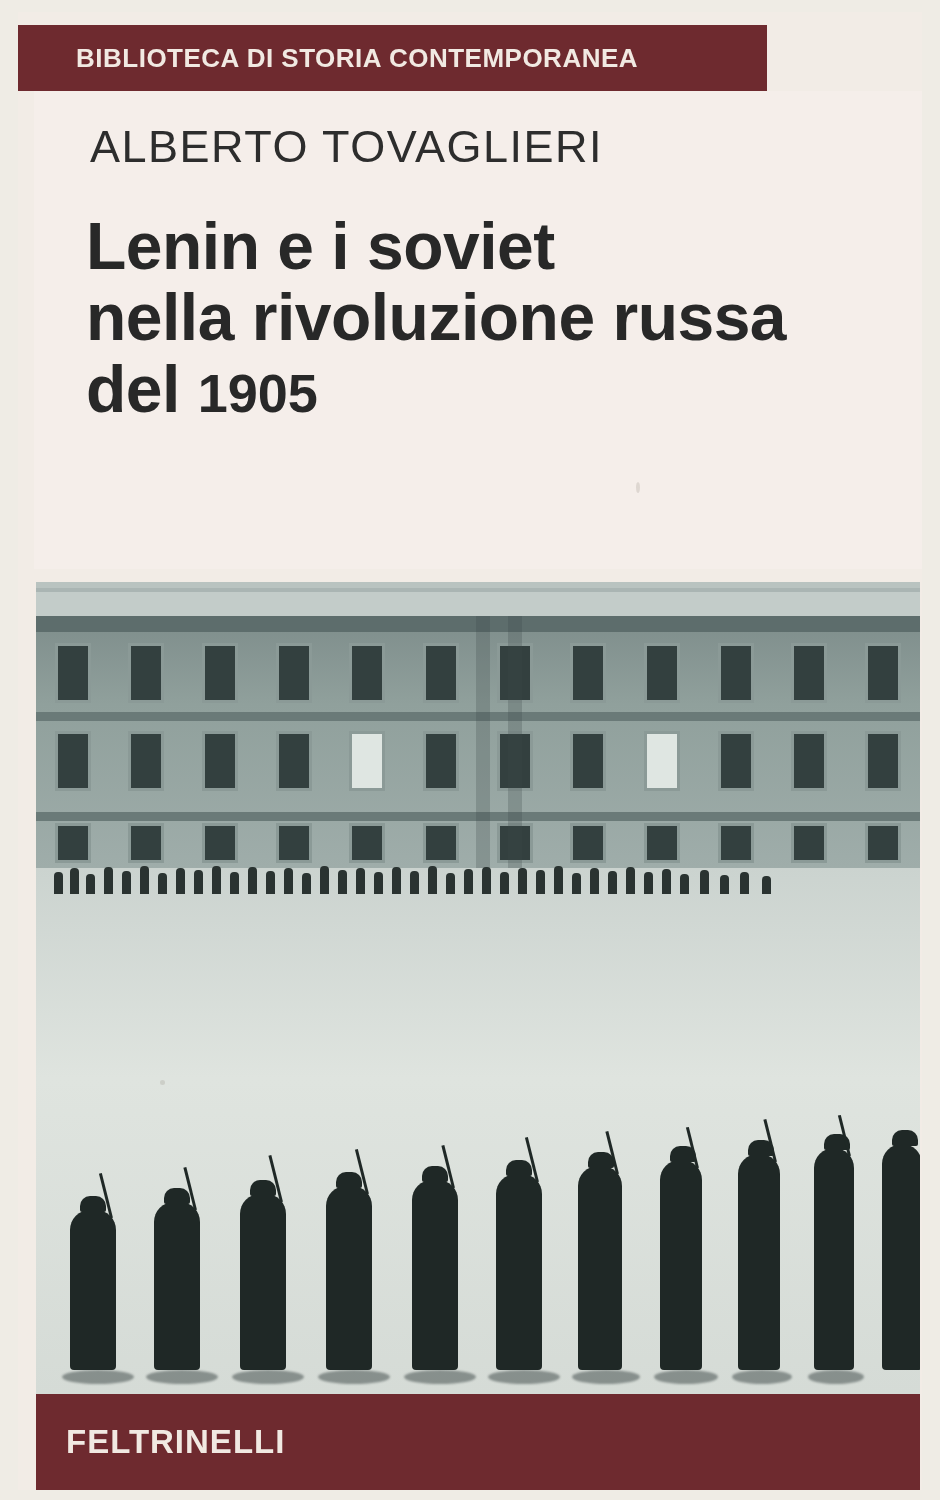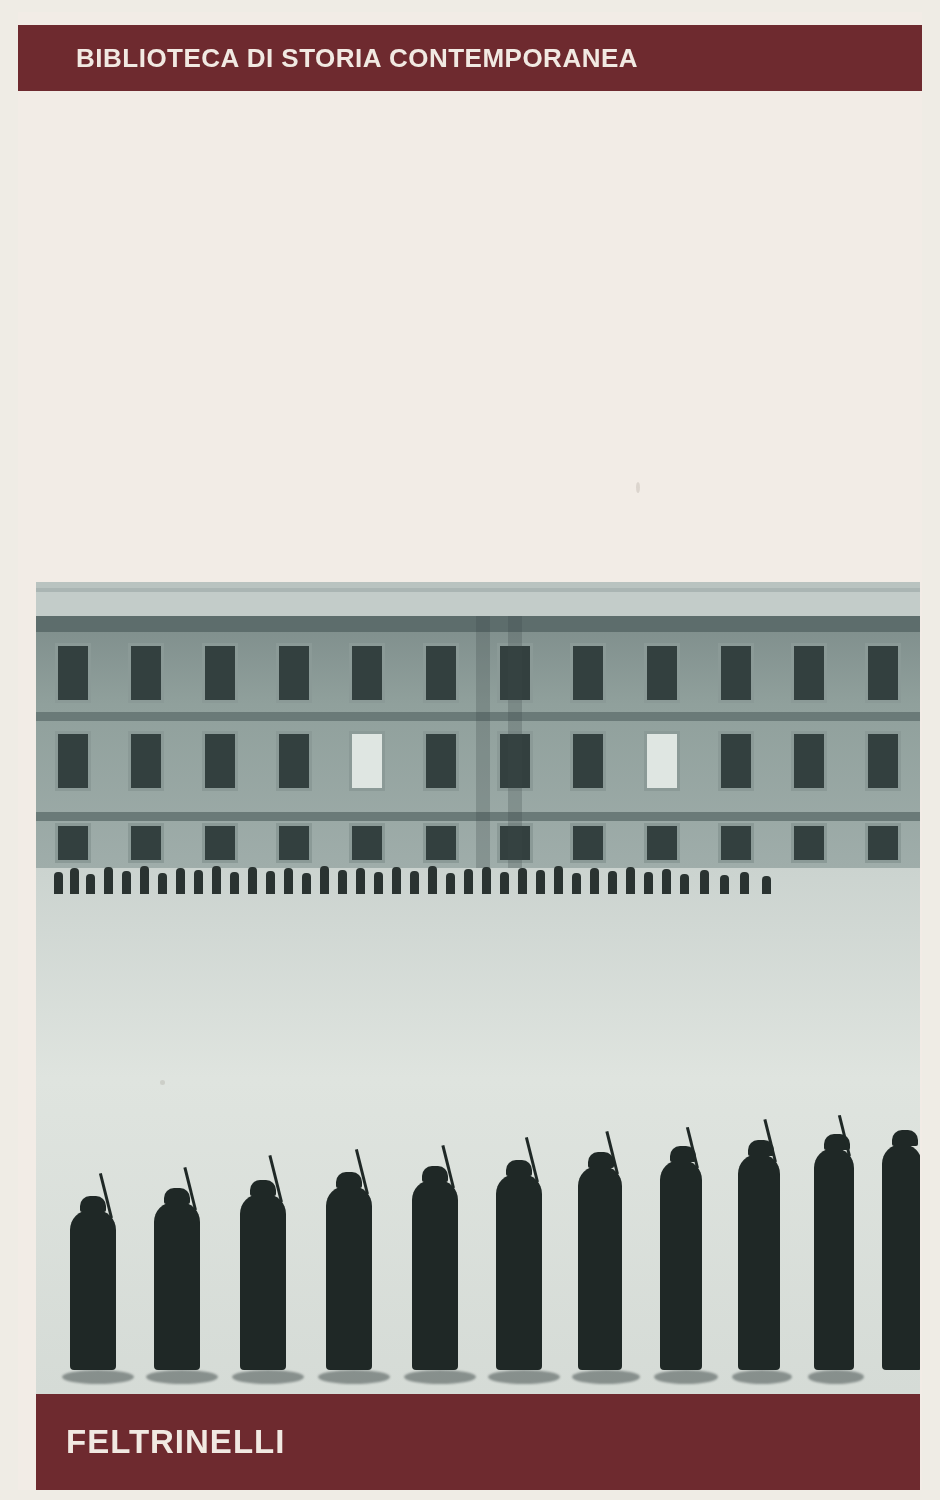--- a/index.html
+++ b/index.html
@@ -32,21 +32,21 @@
     height: 1478px;
     background: #f2ece6;
     box-sizing: border-box;
   }
 
   
   .series-band {
     position: absolute;
     left: 0;
     top: 13px;
-    width: 904px;
+    width: 749px;
     height: 66px;
     background: #6e2a2f;
     display: flex;
     align-items: center;
     text-align: center;
   }
   .series-band-text {
     color: #f1e9e2;
     font-size: 26px;
     font-weight: bold;
@@ -265,20 +265,32 @@
 </head>
 <body>
 
 <div id="book-cover">
   <div class="cover-sheet">
 
     <div class="series-band">
       <div class="series-band-text">BIBLIOTECA DI STORIA CONTEMPORANEA</div>
     </div>
 
+    <div class="title-zone">
+      <div class="author-name">ALBERTO TOVAGLIERI</div>
+
+      <div class="book-title">
+        <span class="title-line">Lenin e i soviet</span>
+        <span class="title-line">nella rivoluzione russa</span>
+        <span class="title-line">
+          <span>del</span>
+          <span class="title-year">1905</span>
+        </span>
+      </div>
+    </div>
 
     <div class="cover-photo">
       <div class="photo-inner">
 
         <div class="facade">
           <div class="facade-cornice"></div>
           <div class="facade-band" style="top:96px;"></div>
           <div class="facade-band" style="top:196px;"></div>
 
           <div class="window-row" style="top:30px;">

